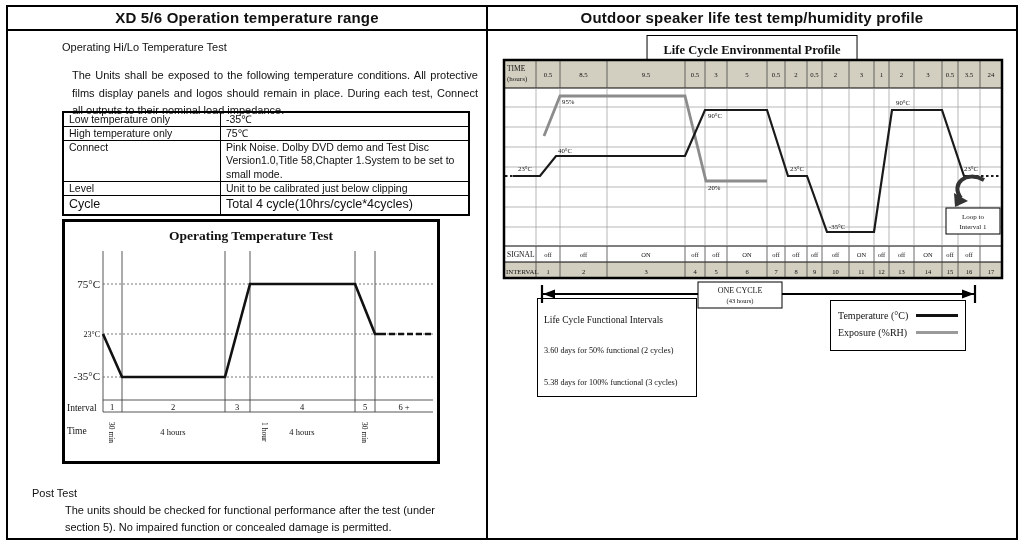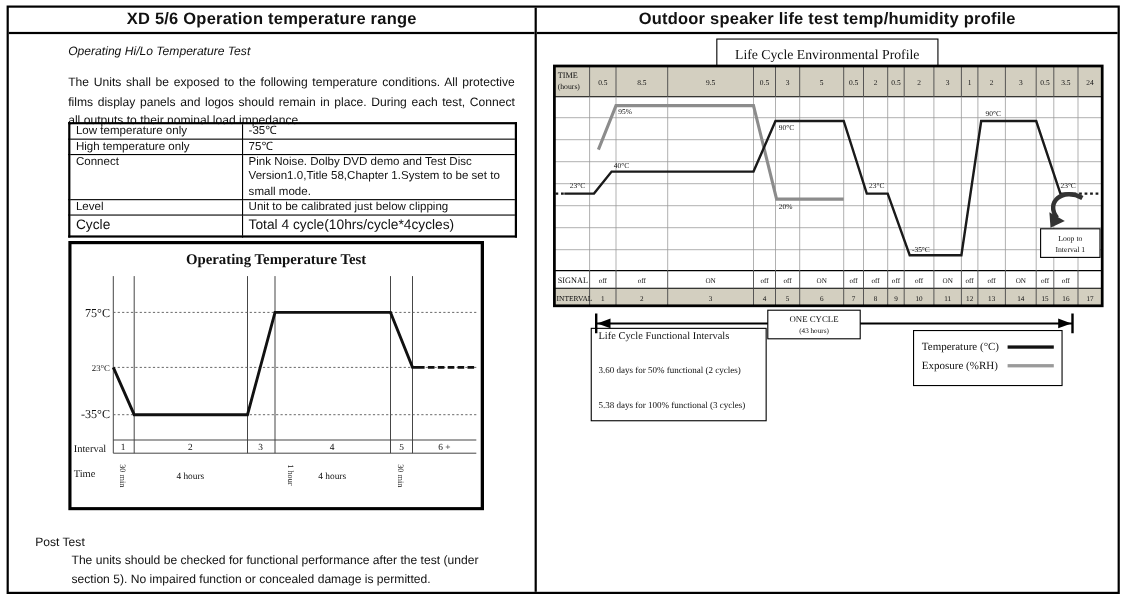--- a/index.html
+++ b/index.html
@@ -4,32 +4,32 @@
 <style>
   html,body{margin:0;padding:0;background:#fff;}
   .page{width:835px;height:545px;position:relative;background:#fff;font-family:"Liberation Sans",sans-serif;color:#111;}
   .frame{position:absolute;left:6px;top:5px;width:1008px;height:531px;border:2px solid #000;display:flex;box-sizing:content-box;}
   .panel{position:relative;}
   .panel-left{width:478px;border-right:2px solid #000;}
   .panel-right{width:528px;}
   .panel-header{height:22px;line-height:22px;text-align:center;font-weight:bold;font-size:15px;border-bottom:2px solid #000;letter-spacing:0.2px;}
   .panel-body{position:relative;height:505px;}
   .abs{position:absolute;}
-  .intro-heading{left:54px;top:10px;font-size:11px;font-style:italic;}
-  .intro-para{left:54px;top:36px;width:406px;font-size:11px;line-height:1.6;text-align:justify;}
+  .intro-heading{left:54px;top:10px;font-size:11px;}
+  .intro-para{left:64px;top:36px;width:406px;font-size:11px;line-height:1.6;text-align:justify;}
   table.spec{left:54px;top:80px;width:408px;border-collapse:collapse;border:2px solid #000;font-size:10.5px;}
   table.spec td{border:1px solid #000;padding:0 5px;vertical-align:top;line-height:1.25;}
   td.spec-label{width:146px;}
   tr.cycle-row td{font-size:12.5px;padding-top:1px;padding-bottom:2px;}
   .post-heading{left:24px;top:456px;font-size:11px;}
   .post-para{left:57px;top:471px;width:394px;font-size:11px;line-height:1.55;}
   .left-chart{left:54px;top:188px;}
-  .subtitle-box{left:50%;top:4px;transform:translateX(-50%);border:1.5px solid #000;padding:7px 16px;font-family:"Liberation Serif",serif;font-weight:normal;font-size:12.5px;white-space:nowrap;}
+  .subtitle-box{left:50%;top:4px;transform:translateX(-50%);border:1.5px solid #000;padding:7px 16px;font-family:"Liberation Serif",serif;font-weight:bold;font-size:12.5px;white-space:nowrap;}
   .right-chart{left:14px;top:27px;}
-  .func-box{left:49px;top:267px;width:146px;border:1px solid #000;padding:2px 6px 6px 6px;font-family:"Liberation Serif",serif;}
+  .func-box{left:49px;top:267px;width:146px;border:1px solid #000;padding:16px 6px 6px 6px;font-family:"Liberation Serif",serif;}
   .func-title{font-size:9.5px;margin-bottom:8px;}
   .func-line{font-size:8.2px;line-height:1.5;margin-top:20px;}
   .legend-box{left:342px;top:269px;width:120px;border:1px solid #000;padding:6px 7px;font-family:"Liberation Serif",serif;}
   .legend-row{display:flex;align-items:center;justify-content:space-between;margin:3px 0 6px 0;}
   .legend-label{font-size:10px;white-space:nowrap;}
   .swatch{width:42px;height:3px;margin-left:5px;flex:none;}
   .swatch-temp{background:#111;}
   .swatch-hum{background:#9a9a9a;}
   svg text{font-family:"Liberation Serif",serif;fill:#111;}
 </style>

